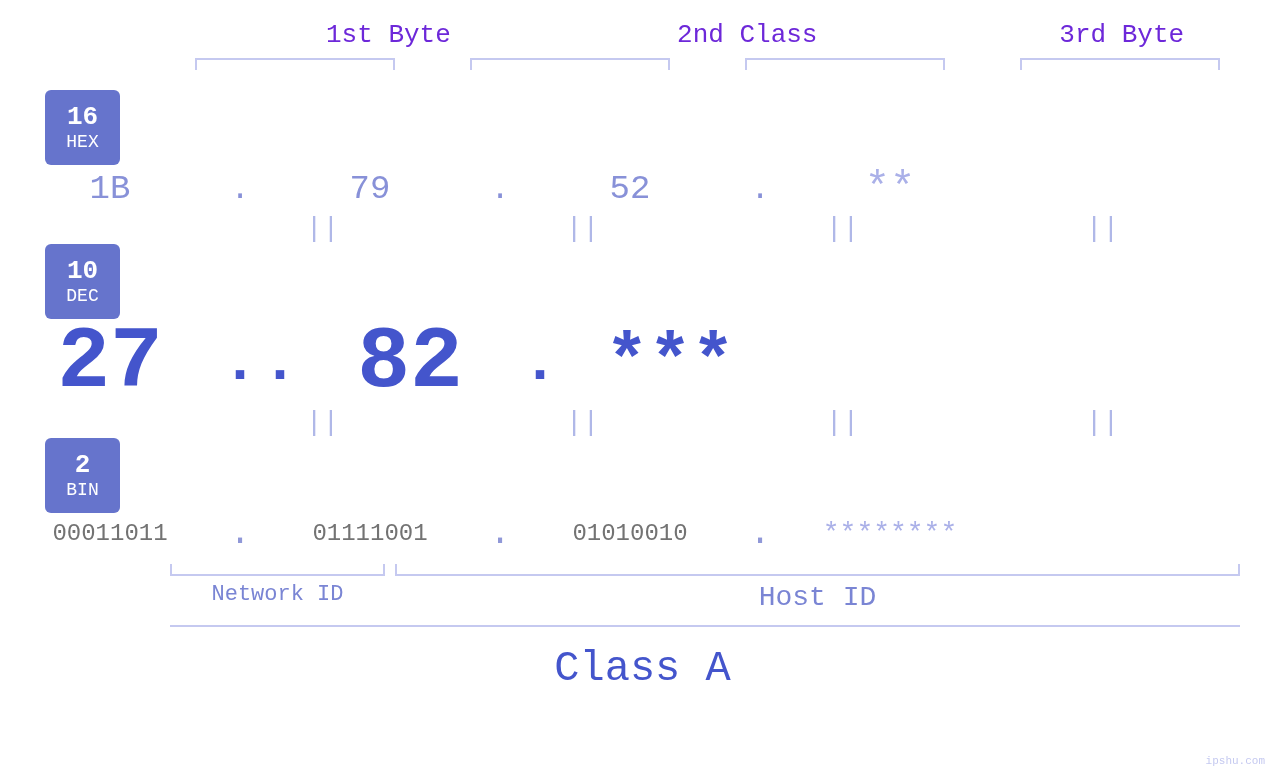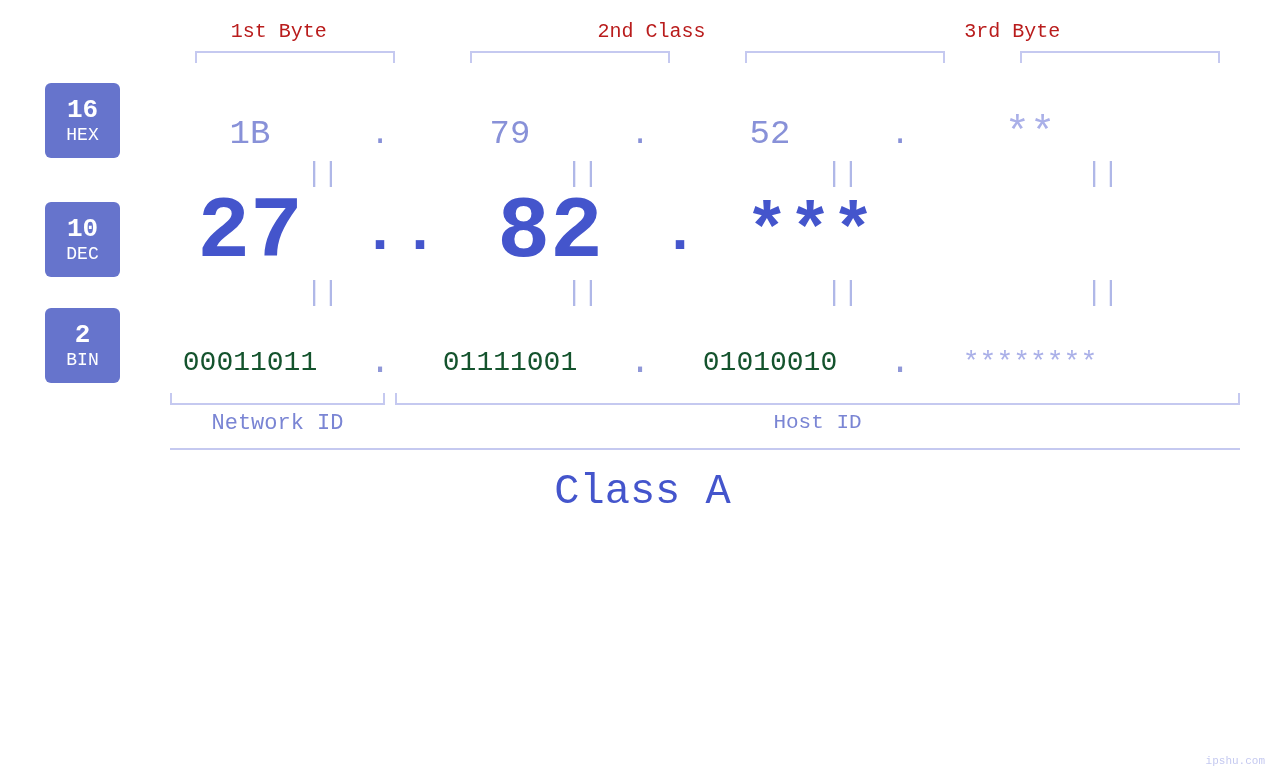--- a/index.html
+++ b/index.html
@@ -26,25 +26,25 @@
     
     .byte-headers {
       display: flex;
       width: 1100px;
       margin-left: 130px;
       justify-content: space-around;
       margin-bottom: 8px;
     }
 
     .byte-header {
-      color: #b91c1c;
-      font-size: 20px;
+      color: #6d28d9;
+      font-size: 26px;
       font-family: 'Courier New', Courier, monospace;
       width: 220px;
-      text-align: left;
+      text-align: right;
     }
 
     
     .bracket-row {
       display: flex;
       width: 1100px;
       margin-left: 130px;
       justify-content: space-around;
       margin-bottom: 20px;
     }
@@ -105,22 +105,22 @@
       line-height: 1;
     }
 
     .cell-dec-masked {
       font-size: 72px;
       color: #4455cc;
       font-weight: bold;
     }
 
     .cell-bin {
-      font-size: 28px;
-      color: #14532d;
+      font-size: 24px;
+      color: #737373;
     }
 
     .cell-bin-masked {
       font-size: 28px;
       color: #aab0e8;
     }
 
     .dot {
       font-size: 60px;
       color: #4455cc;
@@ -149,22 +149,23 @@
       font-size: 28px;
       color: #b0b8e8;
     }
 
     .equals-dot-spacer {
       width: 40px;
     }
 
     .base-row-wrapper {
       display: flex;
-      align-items: flex-end;
+      align-items: flex-start;
       width: 1285px;
+      flex-direction: column;
     }
 
     .base-col {
       width: 140px;
       padding-left: 45px;
       display: flex;
       align-items: center;
       justify-content: flex-start;
     }
 
@@ -216,21 +217,21 @@
       text-align: center;
       color: #7a85d4;
       font-size: 22px;
       font-family: 'Courier New', Courier, monospace;
     }
 
     .host-id-label {
       flex: 1;
       text-align: center;
       color: #7a85d4;
-      font-size: 21px;
+      font-size: 28px;
       font-family: 'Courier New', Courier, monospace;
       margin-left: 10px;
     }
 
     .class-label {
       text-align: center;
       color: #4455cc;
       font-size: 42px;
       font-family: 'Courier New', Courier, monospace;
       margin-top: 18px;

